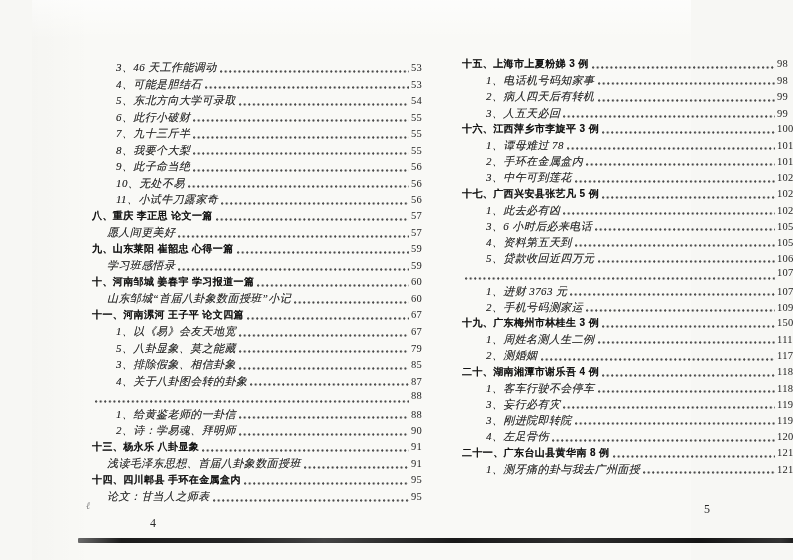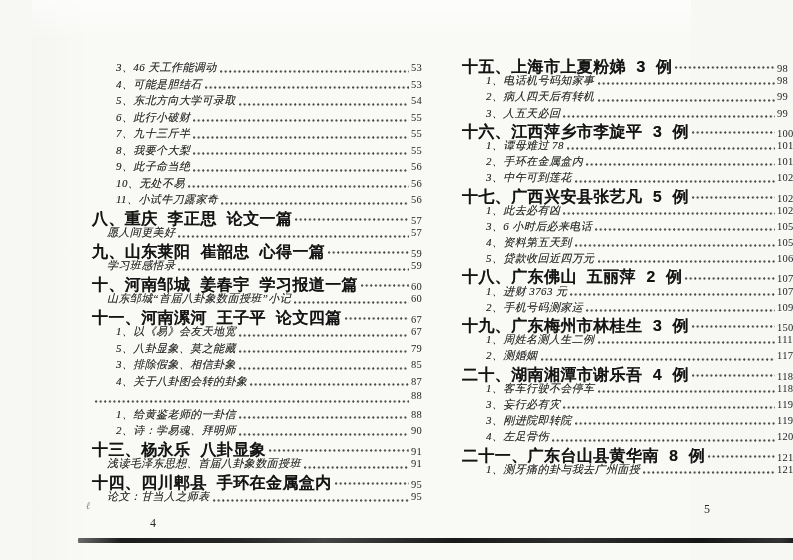--- a/index.html
+++ b/index.html
@@ -17,22 +17,22 @@
                linear-gradient(90deg,rgba(0,0,0,.015),rgba(0,0,0,0) 60px,rgba(0,0,0,0) 700px,rgba(0,0,0,.02));
     pointer-events:none;
   }
   .toc-col{position:absolute;}
   #toc-left{left:60px;top:60px;width:336px;}
   #toc-right{left:430px;top:57px;width:332px;}
   .row{display:flex;align-items:baseline;height:16.5px;white-space:nowrap;}
   #toc-right .row{height:16.2px;}
   .txt{flex:0 0 auto;text-shadow:0 0 .4px rgba(0,0,0,.45);}
   .lv-h .txt{
-    font-family:Liberation Mono, monospace;
-    font-weight:700;font-size:16px;color:#141414;letter-spacing:.4px;
+    font-family:Liberation Sans, sans-serif;
+    font-weight:700;font-size:10px;color:#141414;letter-spacing:.4px;
   }
   .lv-i .txt,.lv-d .txt{
     font-size:11px;font-style:italic;color:#2d2d2d;letter-spacing:.4px;
   }
   .lv-i{padding-left:24px;}
   .lv-d{padding-left:15px;}
   .leader{
     flex:1 1 auto;min-width:8px;margin:0 2px 3px 3px;align-self:flex-end;height:5px;
     background-image:radial-gradient(circle at 1.1px 2.5px,#474747 .9px,rgba(0,0,0,0) 1.35px);
     background-size:4.6px 5px;background-repeat:repeat-x;
@@ -255,21 +255,20 @@
         <span class="txt">4、资料第五天到</span>
         <span class="leader"></span>
         <span class="pg">105</span>
       </div>
       <div class="row lv-i">
         <span class="txt">5、贷款收回近四万元</span>
         <span class="leader"></span>
         <span class="pg">106</span>
       </div>
       <div class="row lv-h">
-        <span class="txt">十八、广东佛山 五丽萍 2 例</span>
         <span class="leader"></span>
         <span class="pg">107</span>
       </div>
       <div class="row lv-i">
         <span class="txt">1、进财 3763 元</span>
         <span class="leader"></span>
         <span class="pg">107</span>
       </div>
       <div class="row lv-i">
         <span class="txt">2、手机号码测家运</span>

